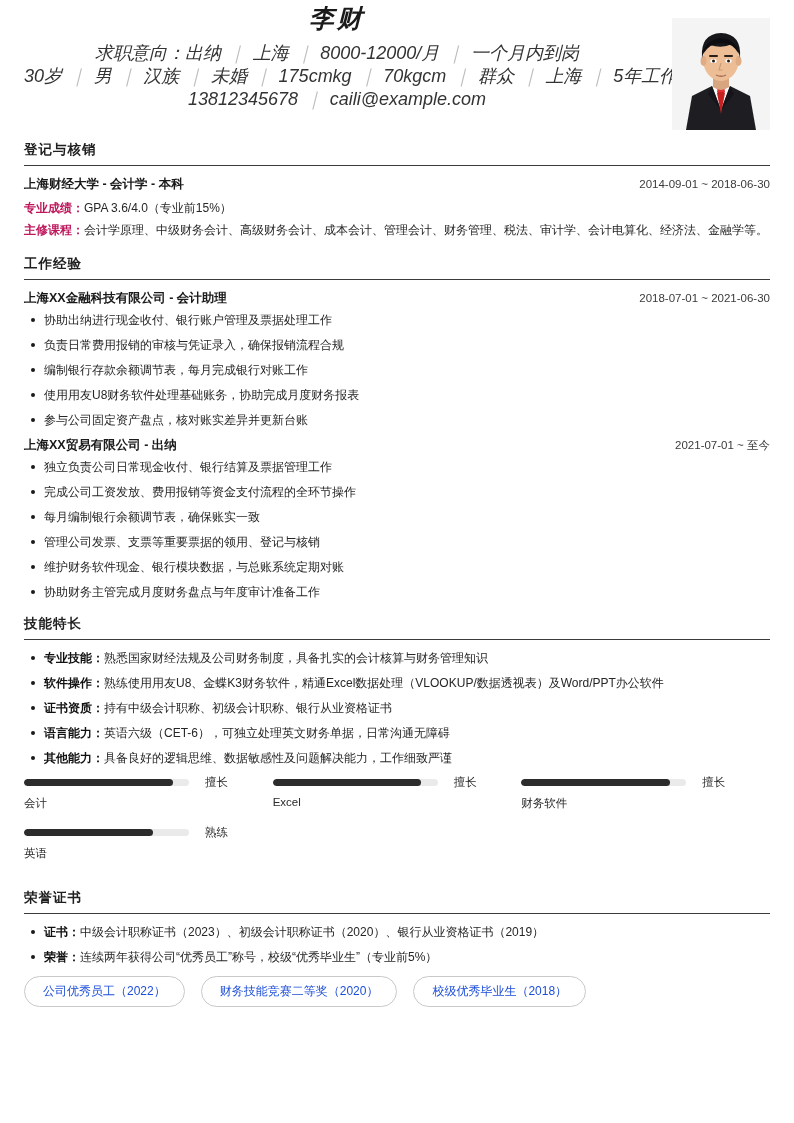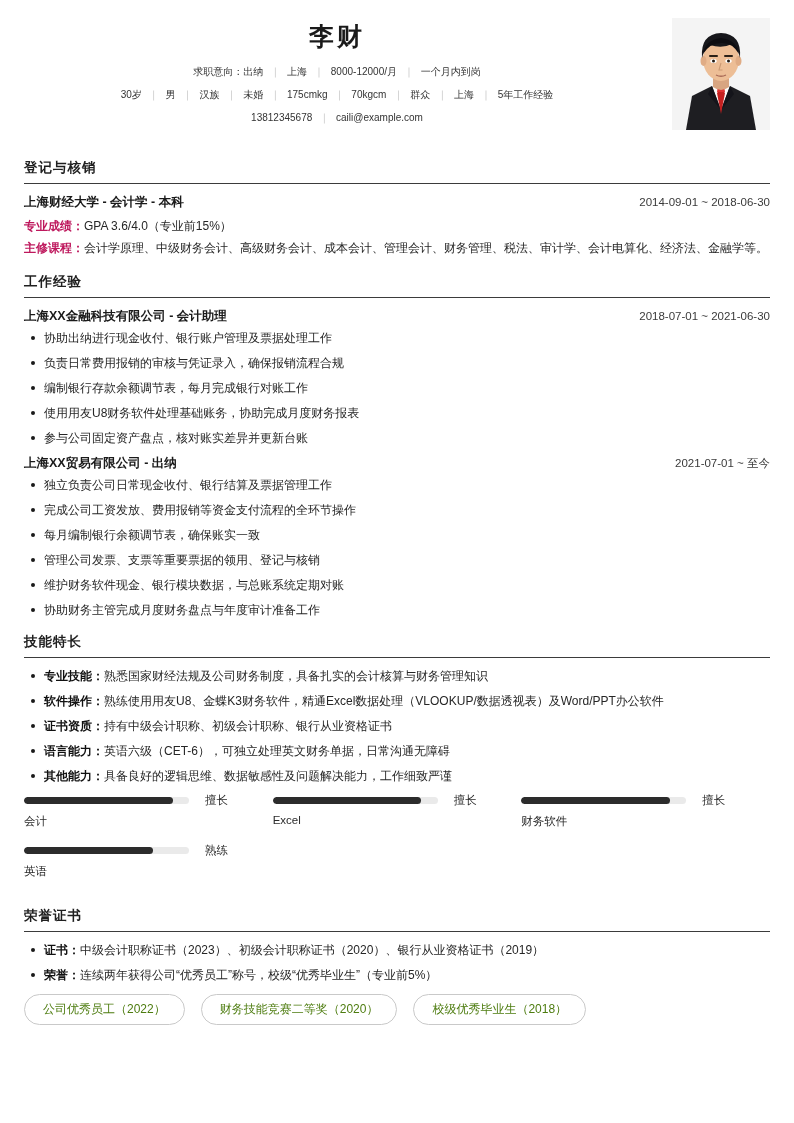--- a/index.html
+++ b/index.html
@@ -18,37 +18,37 @@
     background: #ffffff;
     margin: 0 auto;
     box-sizing: border-box;
     padding: 0 24px;
     overflow: hidden;
   }
 
   
   .header {
     position: relative;
-    padding-top: 18px;
     padding-bottom: 16px;
+    font-style: italic;
   }
   .header-main {
     text-align: center;
     padding-right: 120px;
   }
   .name {
     font-size: 25px;
     font-weight: bold;
     color: #1a1a1a;
     letter-spacing: 3px;
     line-height: 36px;
     margin-bottom: 6px;
   }
   .meta-line {
-    font-size: 10px;
+    font-size: 18px;
     color: #333333;
     line-height: 23px;
     white-space: nowrap;
   }
   .meta-line .sep {
     color: #bdbdbd;
     padding: 0 7px;
     font-weight: 300;
   }
 
@@ -178,21 +178,21 @@
   .tags {
     display: flex;
     flex-wrap: wrap;
     margin-top: 10px;
   }
   .tag {
     border: 1px solid #c9c9c9;
     border-radius: 18px;
     padding: 6px 18px;
     font-size: 12px;
-    color: #4d7c0f;
+    color: #1d4ed8;
     margin-right: 16px;
     background: #fff;
     white-space: nowrap;
   }
 </style>
 </head>
 <body>
 
 <div class="page">
 

